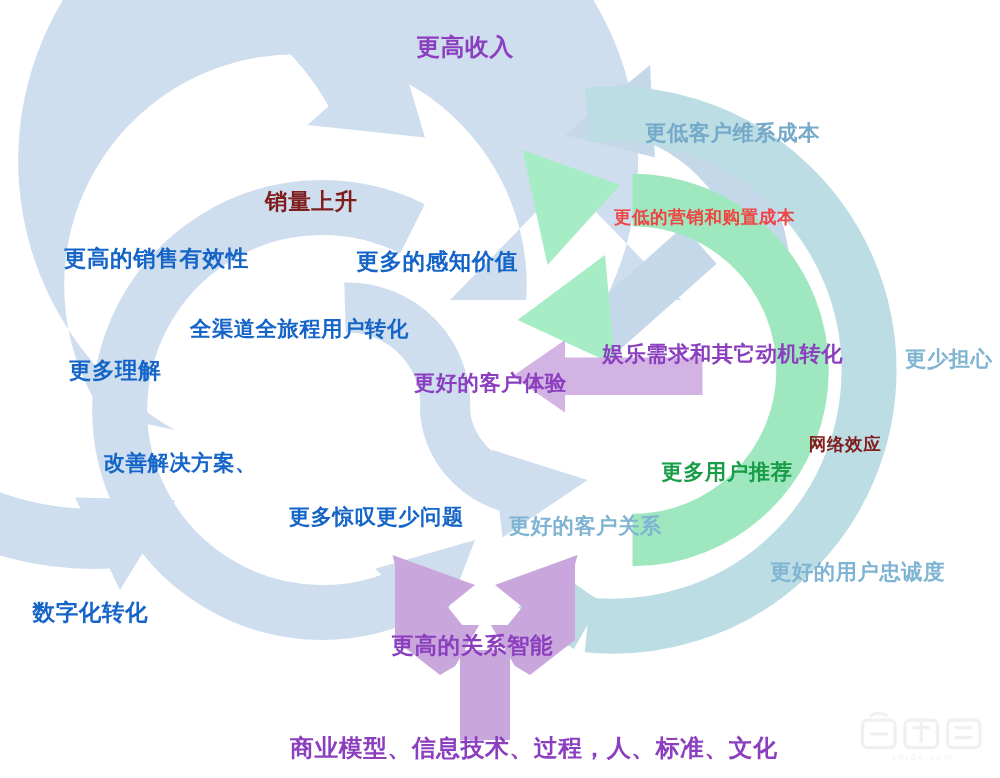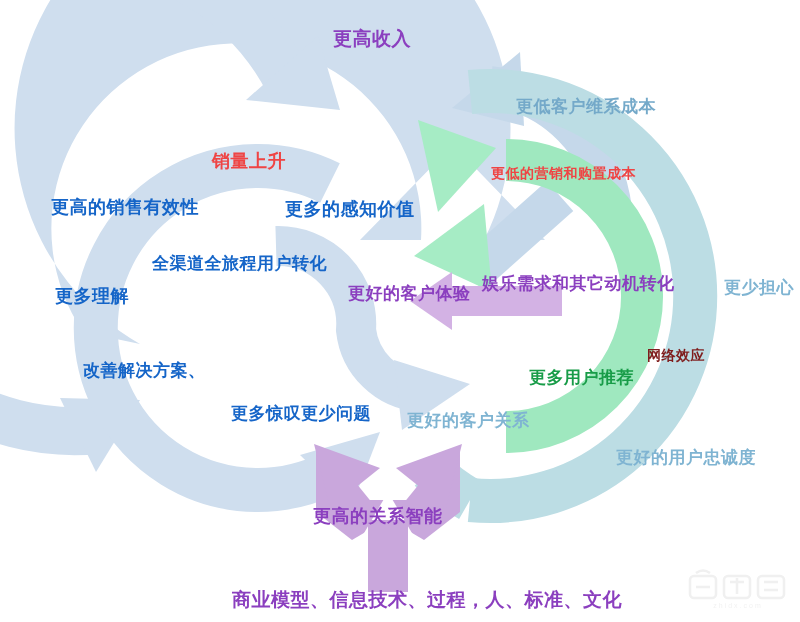--- a/index.html
+++ b/index.html
@@ -145,51 +145,52 @@
       <polygon points="360,540 388,492 416,540" fill="#ffffff"></polygon>
       <rect x="368" y="520" width="40" height="72" fill="#c9a7dc"></rect>
     </g>
 
   </svg>
 
   <div class="lbl c" style="left:333px;top:27px;font-size:19px;color:#8b3fbf;">更高收入</div>
 
   <div class="lbl c" style="left:516px;top:96px;font-size:17px;color:#74a9c9;">更低客户维系成本</div>
 
-  <div class="lbl c" style="left:212px;top:150px;font-size:18px;color:#ef4444;">销量上升</div>
+  <div class="lbl c" style="left:212px;top:150px;font-size:18px;color:#7f1d1d;">销量上升</div>
 
   <div class="lbl c" style="left:491px;top:165px;font-size:14px;color:#ef4444;">更低的营销和购置成本</div>
 
   <div class="lbl c" style="left:51px;top:196px;font-size:18px;color:#1565c8;">更高的销售有效性</div>
 
   <div class="lbl c" style="left:285px;top:198px;font-size:18px;color:#1565c8;">更多的感知价值</div>
 
   <div class="lbl c" style="left:152px;top:253px;font-size:17px;color:#1565c8;">全渠道全旅程用户转化</div>
 
   <div class="lbl c" style="left:482px;top:273px;font-size:17px;color:#8b3fbf;">娱乐需求和其它动机转化</div>
 
   <div class="lbl c" style="left:55px;top:285px;font-size:18px;color:#1565c8;">更多理解</div>
 
-  <div class="lbl c" style="left:331px;top:283px;font-size:17px;color:#8b3fbf;margin-left:17px;">更好的客户体验</div>
+  <div class="lbl c" style="left:331px;top:296px;font-size:17px;color:#8b3fbf;">更好的客户体验</div>
 
   <div class="lbl c" style="left:724px;top:277px;font-size:17px;color:#7fb4d2;">更少担心</div>
 
   <div class="lbl c" style="left:647px;top:347px;font-size:14px;color:#7f1d1d;">网络效应</div>
 
   <div class="lbl c" style="left:83px;top:360px;font-size:17px;color:#1565c8;">改善解决方案、</div>
 
 
   <div class="lbl c" style="left:529px;top:367px;font-size:17px;color:#189c48;">更多用户推荐</div>
 
   <div class="lbl c" style="left:231px;top:403px;font-size:17px;color:#1565c8;">更多惊叹更少问题</div>
 
   <div class="lbl c" style="left:407px;top:410px;font-size:17px;color:#7fb4d2;">更好的客户关系</div>
 
   <div class="lbl c" style="left:616px;top:447px;font-size:17px;color:#7fb4d2;">更好的用户忠诚度</div>
 
+  <div class="lbl c" style="left:26px;top:479px;font-size:18px;color:#1565c8;">数字化转化</div>
 
   <div class="lbl c" style="left:313px;top:505px;font-size:18px;color:#8b3fbf;">更高的关系智能</div>
 
   <div class="lbl c" style="left:232px;top:588px;font-size:19px;color:#8b3fbf;">商业模型、信息技术、过程，人、标准、文化</div>
 
   <div class="wm" style="left:686px;top:566px;width:104px;height:46px;">
     <svg viewBox="0 0 104 46" width="104" height="46">
       <g fill="none" stroke="#f0f0f0" stroke-width="2.6">
         <rect x="4" y="10" width="26" height="22" rx="4"></rect>
         <rect x="38" y="10" width="26" height="22" rx="4"></rect>

